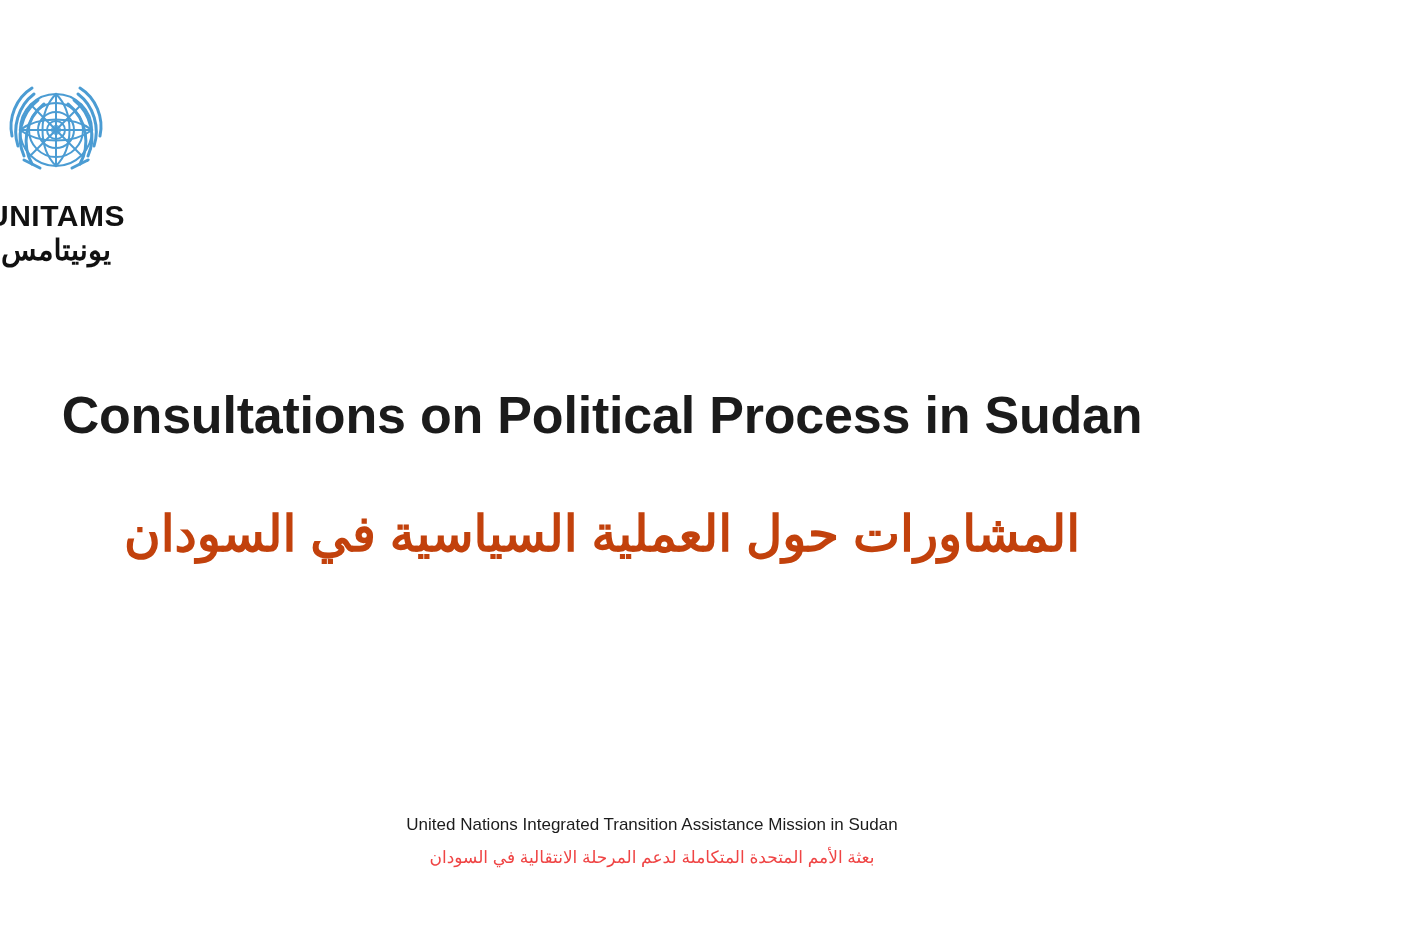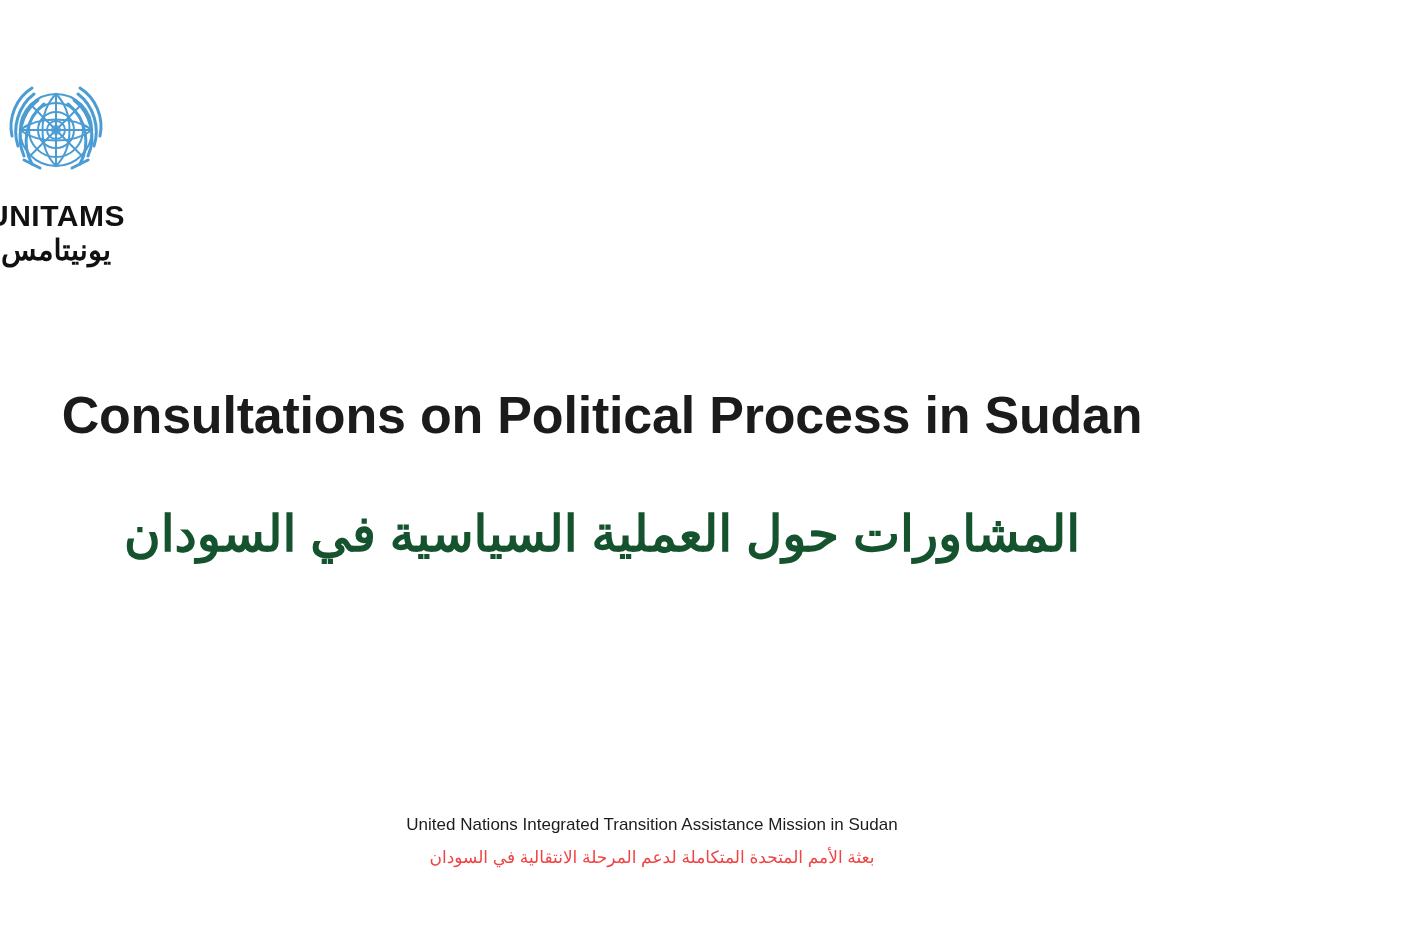--- a/index.html
+++ b/index.html
@@ -60,21 +60,21 @@
     font-weight: bold;
     letter-spacing: -0.2px;
     white-space: nowrap;
     color: #1b1b1b;
     line-height: 1.15;
   }
   .title-ar {
     font-size: 50px;
     font-weight: bold;
     white-space: nowrap;
-    color: #14532d;
+    color: #c2410c;
     direction: rtl;
     margin-top: 58px;
     line-height: 1.2;
   }
 
   
   .footer {
     position: absolute;
     left: 0;
     top: 812px;

